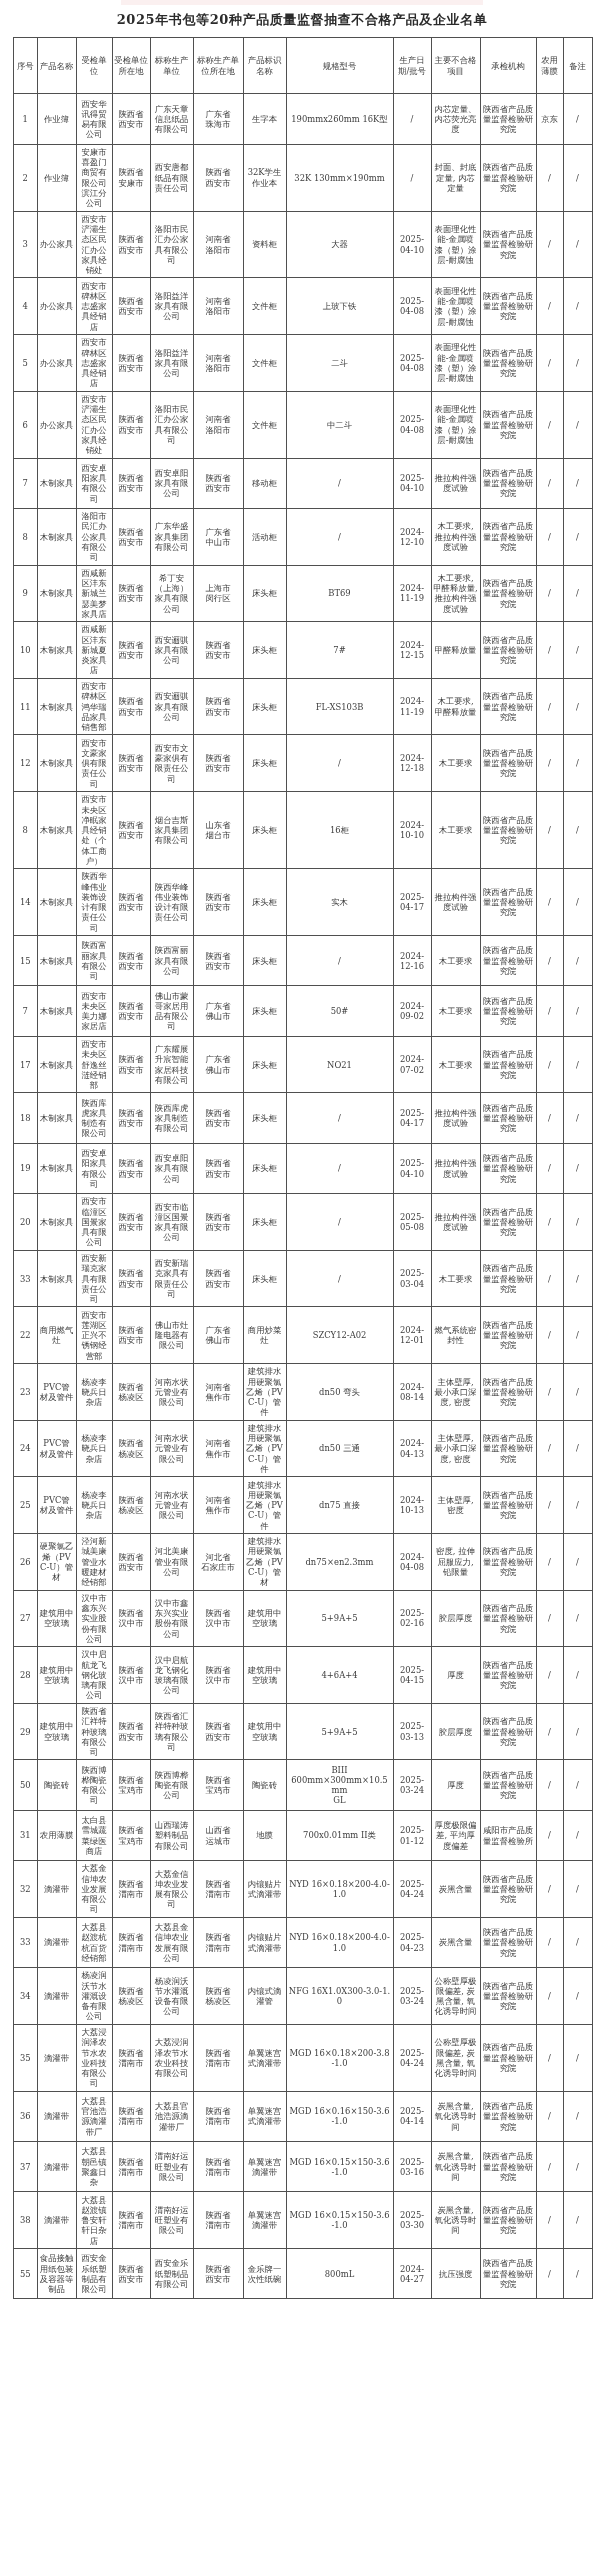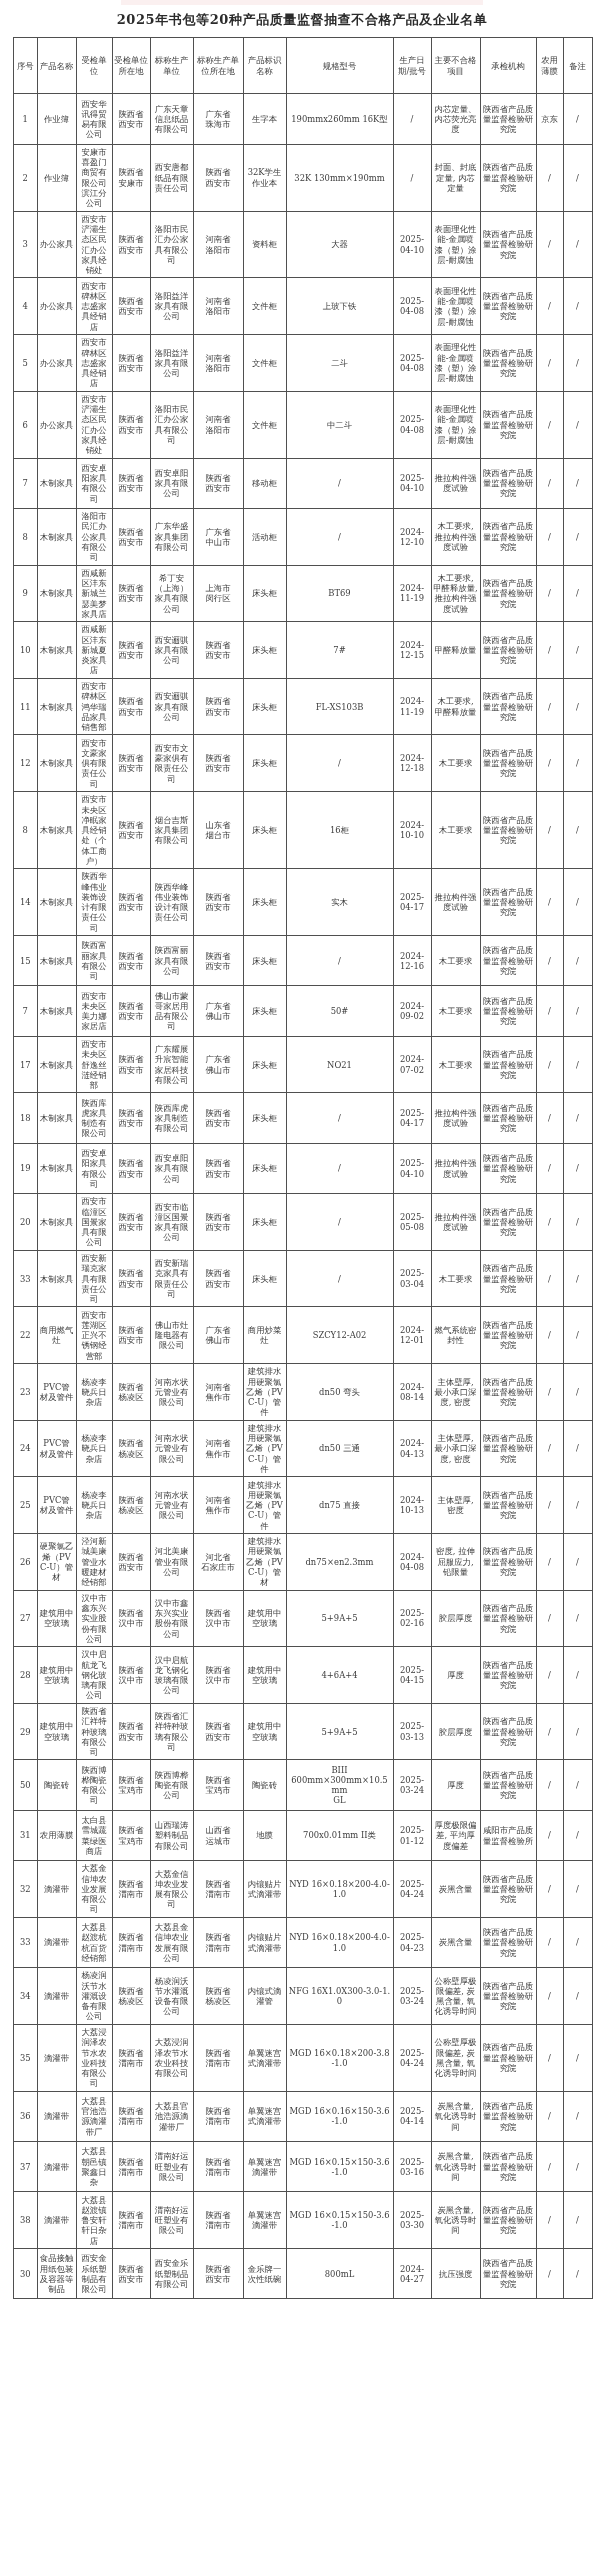--- a/index.html
+++ b/index.html
@@ -742,21 +742,21 @@
         <td>单翼迷宫滴灌带</td>
         <td>MGD 16×0.15×150-3.6-1.0</td>
         <td>2025-
 03-30</td>
         <td>炭黑含量, 氧化诱导时间</td>
         <td>陕西省产品质量监督检验研究院</td>
         <td>/</td>
         <td>/</td>
       </tr>
       <tr class="group-start">
-        <td>30</td>
+        <td>55</td>
         <td>食品接触用纸包装及容器等制品</td>
         <td>西安金乐纸塑制品有限公司</td>
         <td>陕西省
 西安市</td>
         <td>西安金乐纸塑制品有限公司</td>
         <td>陕西省
 西安市</td>
         <td>金乐牌一次性纸碗</td>
         <td>800mL</td>
         <td>2024-

